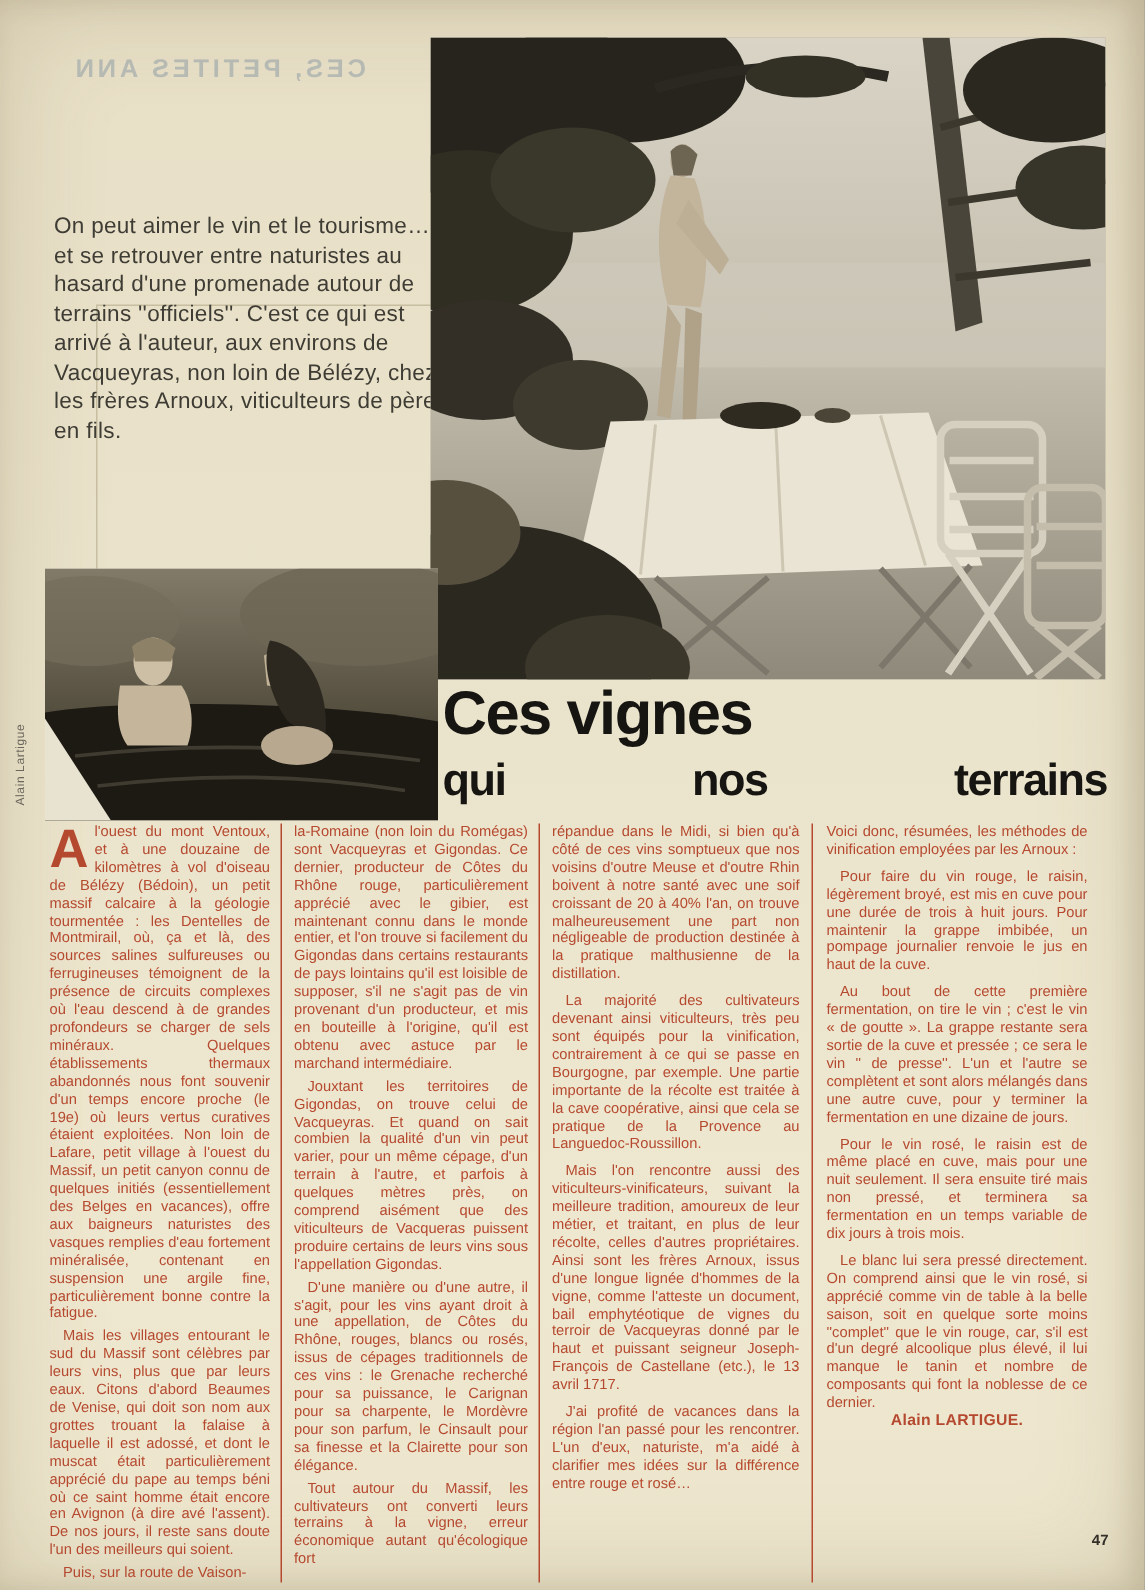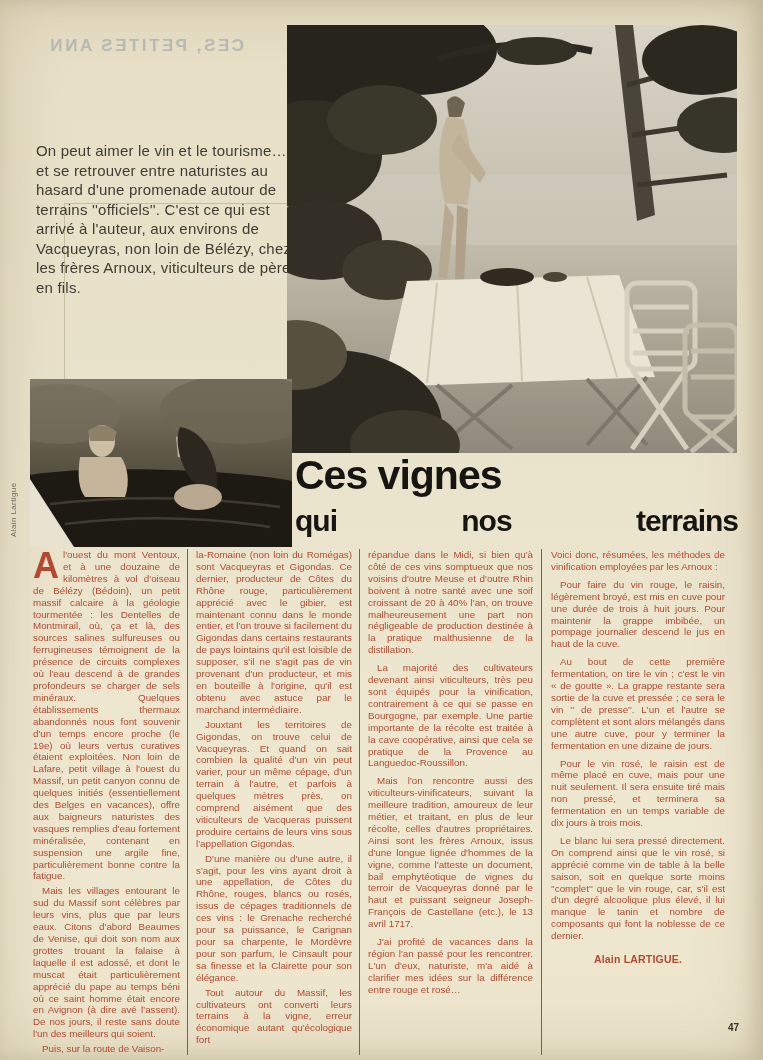--- a/index.html
+++ b/index.html
@@ -36,21 +36,21 @@
   .article .col{box-sizing:border-box;}
   .col1{width:155px;padding-right:7px;border-right:1px solid #b5492f;}
   .col2{width:172px;padding:0 7px 0 8px;border-right:1px solid #b5492f;}
   .col3{width:182px;padding:0 8px 0 8px;border-right:1px solid #b5492f;}
   .col4{width:183px;padding-left:9px;}
   .article p{margin:0;}
   .article p+p{margin-top:3px;text-indent:9px;}
   .col3 p+p, .col4 p+p{margin-top:6px;}
   .dropcap{float:left;font-size:36px;line-height:30px;font-weight:bold;
     padding:2px 4px 0 0;color:#b5492f;}
-  .author{margin-top:12px;text-align:center;font-weight:bold;font-size:10.5px;letter-spacing:.2px;}
+  .author{text-align:center;font-weight:bold;font-size:10.5px;letter-spacing:.2px;}
   
   .page-number{position:absolute;right:24px;top:1022px;font-size:10px;color:#33302a;font-weight:600;}
 </style>
 </head>
 <body>
 
 <div id="page">
 
   <div class="bleed-text">CES, PETITES ANN</div>
   <div class="bleed-box"></div>
@@ -181,21 +181,21 @@
       <p>Tout autour du Massif, les cultivateurs ont converti leurs terrains à la vigne, erreur économique autant qu'écologique fort</p>
     </div>
     <div class="col col3">
       <p>répandue dans le Midi, si bien qu'à côté de ces vins somptueux que nos voisins d'outre Meuse et d'outre Rhin boivent à notre santé avec une soif croissant de 20 à 40% l'an, on trouve malheureusement une part non négligeable de production destinée à la pratique malthusienne de la distillation.</p>
       <p>La majorité des cultivateurs devenant ainsi viticulteurs, très peu sont équipés pour la vinification, contrairement à ce qui se passe en Bourgogne, par exemple. Une partie importante de la récolte est traitée à la cave coopérative, ainsi que cela se pratique de la Provence au Languedoc-Roussillon.</p>
       <p>Mais l'on rencontre aussi des viticulteurs-vinificateurs, suivant la meilleure tradition, amoureux de leur métier, et traitant, en plus de leur récolte, celles d'autres propriétaires. Ainsi sont les frères Arnoux, issus d'une longue lignée d'hommes de la vigne, comme l'atteste un document, bail emphytéotique de vignes du terroir de Vacqueyras donné par le haut et puissant seigneur Joseph-François de Castellane (etc.), le 13 avril 1717.</p>
       <p>J'ai profité de vacances dans la région l'an passé pour les rencontrer. L'un d'eux, naturiste, m'a aidé à clarifier mes idées sur la différence entre rouge et rosé…</p>
     </div>
     <div class="col col4">
       <p>Voici donc, résumées, les méthodes de vinification employées par les Arnoux :</p>
-      <p>Pour faire du vin rouge, le raisin, légèrement broyé, est mis en cuve pour une durée de trois à huit jours. Pour maintenir la grappe imbibée, un pompage journalier descend le jus en haut de la cuve.</p>
+      <p>Pour faire du vin rouge, le raisin, légèrement broyé, est mis en cuve pour une durée de trois à huit jours. Pour maintenir la grappe imbibée, un pompage journalier renvoie le jus en haut de la cuve.</p>
       <p>Au bout de cette première fermentation, on tire le vin ; c'est le vin « de goutte ». La grappe restante sera sortie de la cuve et pressée ; ce sera le vin '' de presse''. L'un et l'autre se complètent et sont alors mélangés dans une autre cuve, pour y terminer la fermentation en une dizaine de jours.</p>
       <p>Pour le vin rosé, le raisin est de même placé en cuve, mais pour une nuit seulement. Il sera ensuite tiré mais non pressé, et terminera sa fermentation en un temps variable de dix jours à trois mois.</p>
       <p>Le blanc lui sera pressé directement. On comprend ainsi que le vin rosé, si apprécié comme vin de table à la belle saison, soit en quelque sorte moins ''complet'' que le vin rouge, car, s'il est d'un degré alcoolique plus élevé, il lui manque le tanin et nombre de composants qui font la noblesse de ce dernier.</p>
       <div class="author">Alain LARTIGUE.</div>
     </div>
   </div>
 
   <div class="page-number">47</div>
 
 </div>

